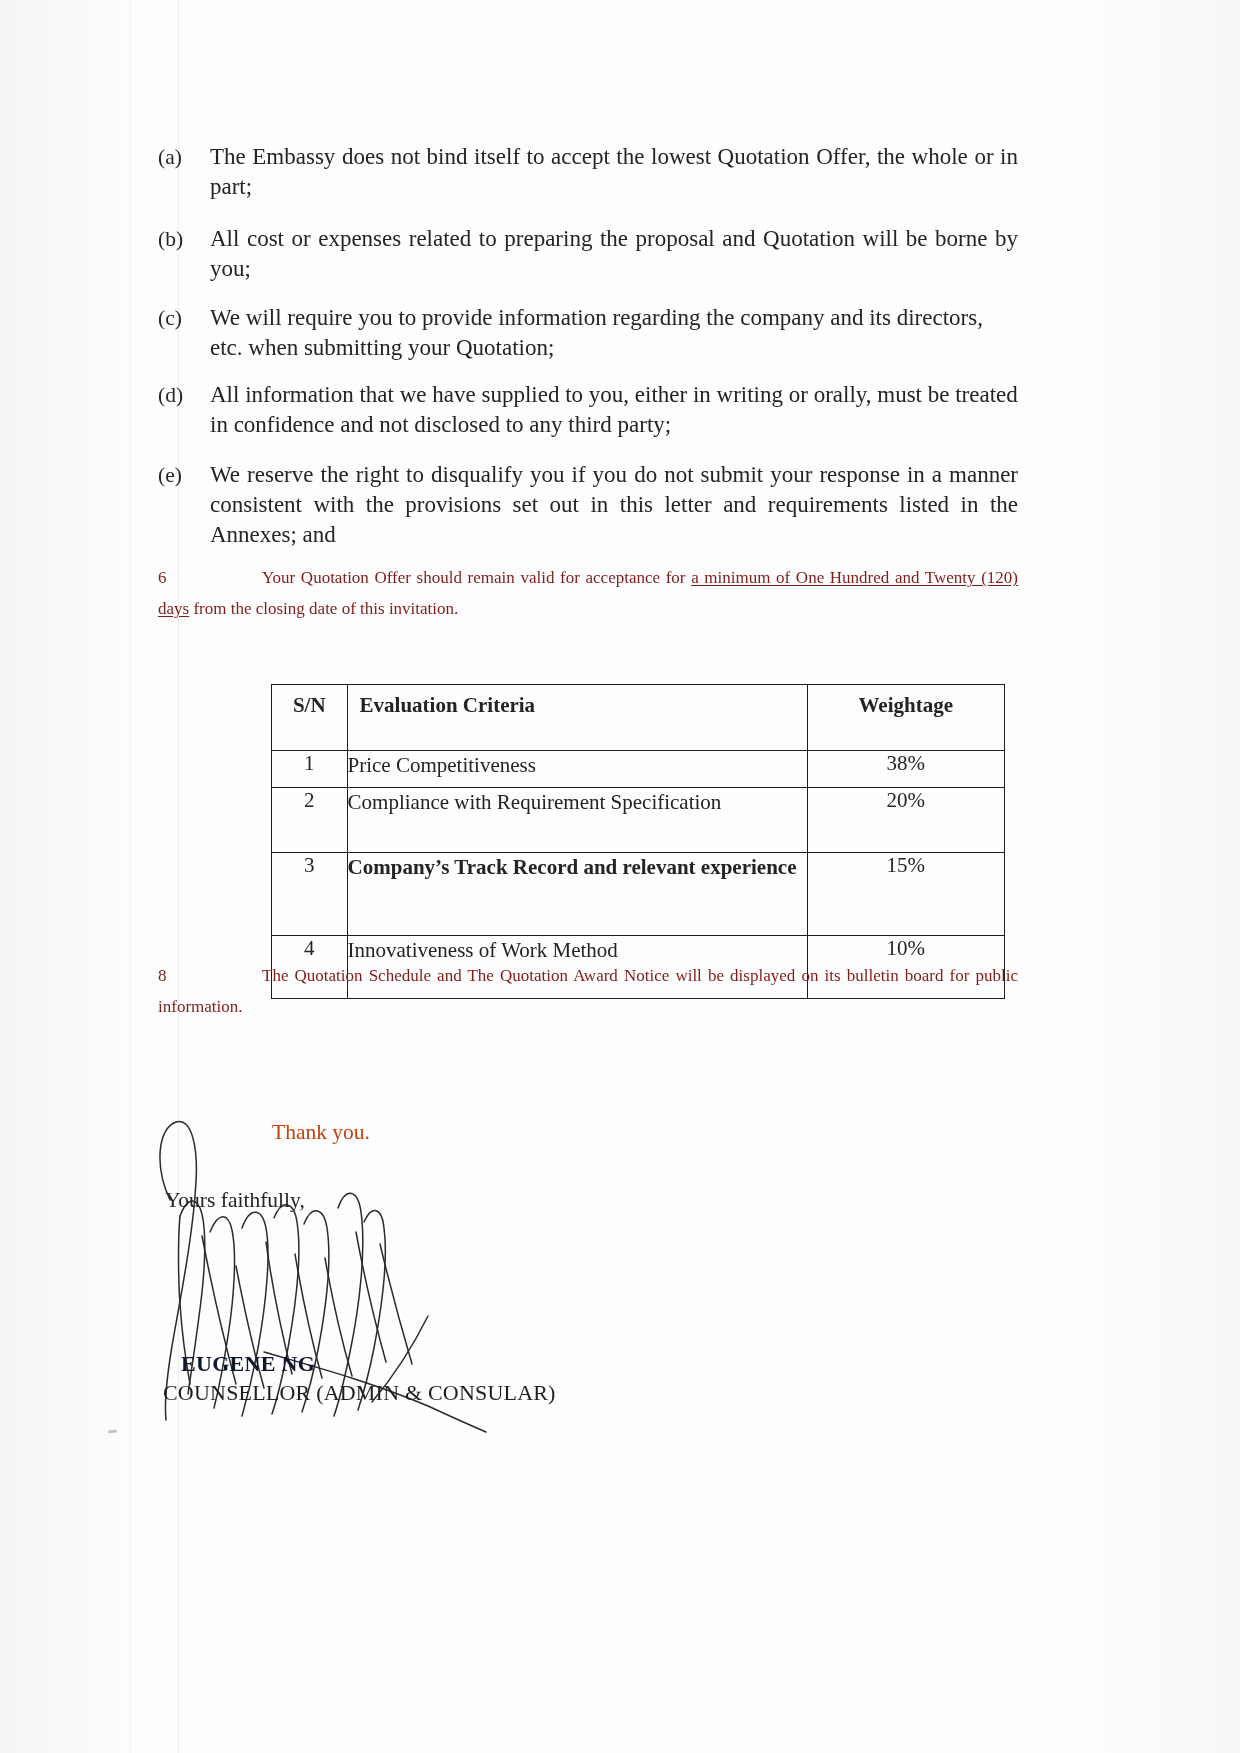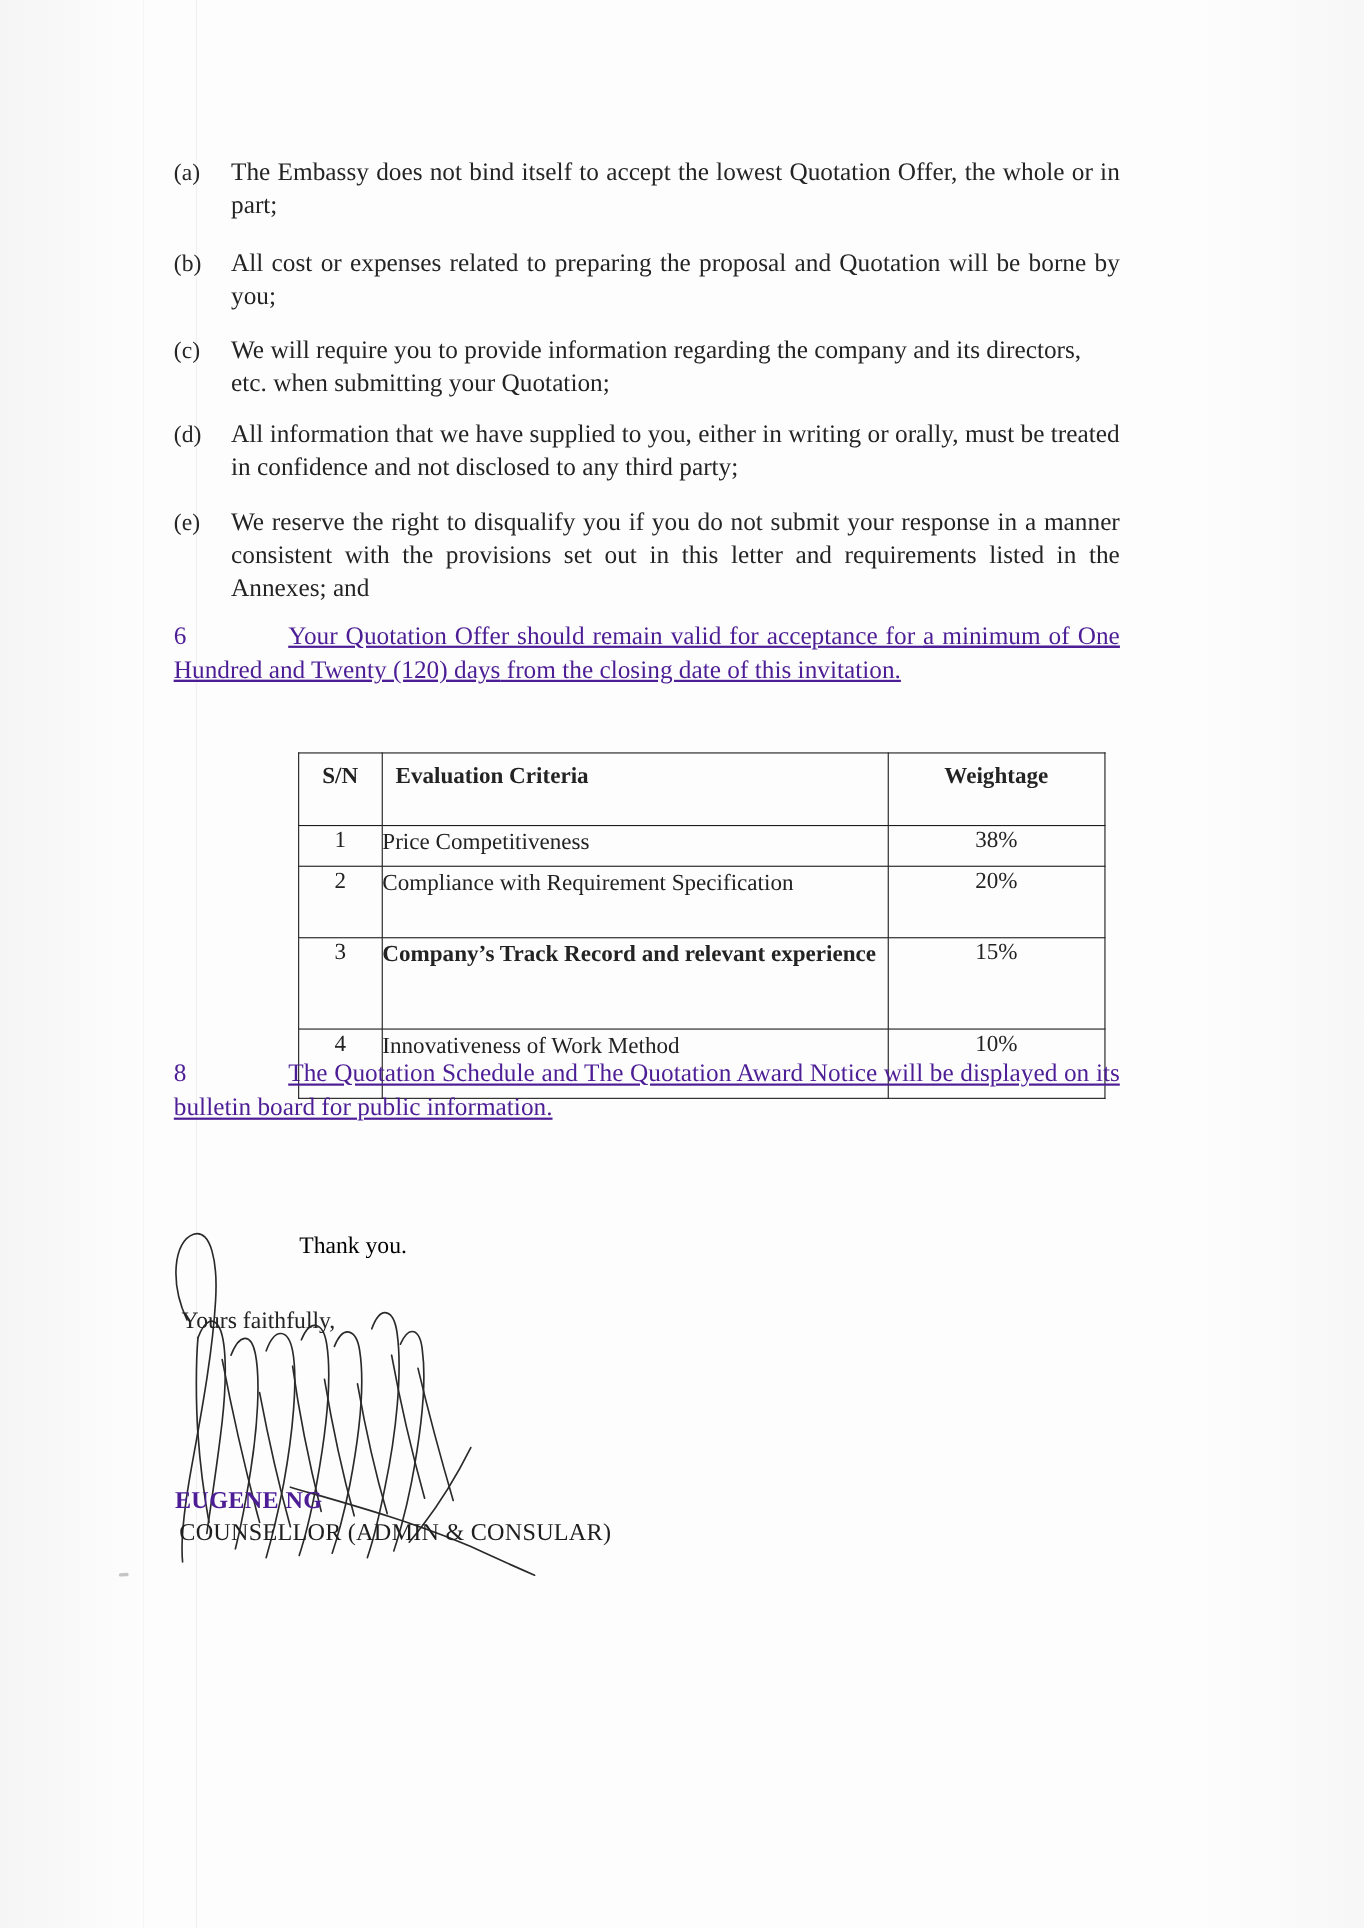--- a/index.html
+++ b/index.html
@@ -78,25 +78,24 @@
     text-justify: inter-word;
     color: #242424;
   }
   .clause-body.nojust { text-align: left; }
 
   
   .numpara {
     position: absolute;
     left: 158px;
     width: 860px;
-    font-size: 23px;
+    font-size: 17px;
     line-height: 31px;
     text-align: justify;
-    color: #4c1d95;
-    text-decoration: underline;
+    color: #7f1d1d;
   }
   .numpara .num {
     display: inline-block;
     width: 104px;
   }
   .numpara u {
     text-decoration: underline;
     text-underline-offset: 2px;
   }
 
@@ -157,43 +156,43 @@
     left: 150px;
     top: 1108px;
     width: 520px;
     height: 420px;
   }
   .thankyou {
     position: absolute;
     left: 122px;
     top: 12px;
     font-size: 21.5px;
-    color: #000000;
+    color: #c2410c;
   }
   .yours {
     position: absolute;
     left: 15px;
     top: 80px;
     font-size: 21.5px;
     color: #242424;
   }
   .signature-svg {
     position: absolute;
     left: -8px;
     top: 0px;
     pointer-events: none;
   }
   .sig-name {
     position: absolute;
-    left: 9px;
+    left: 31px;
     top: 243px;
     font-size: 22px;
     font-weight: bold;
     letter-spacing: 0.3px;
-    color: #4c1d95;
+    color: #0f172a;
   }
   .sig-title {
     position: absolute;
     left: 13px;
     top: 272px;
     font-size: 22px;
     letter-spacing: 0.2px;
     color: #1e1e1e;
   }
 </style>

